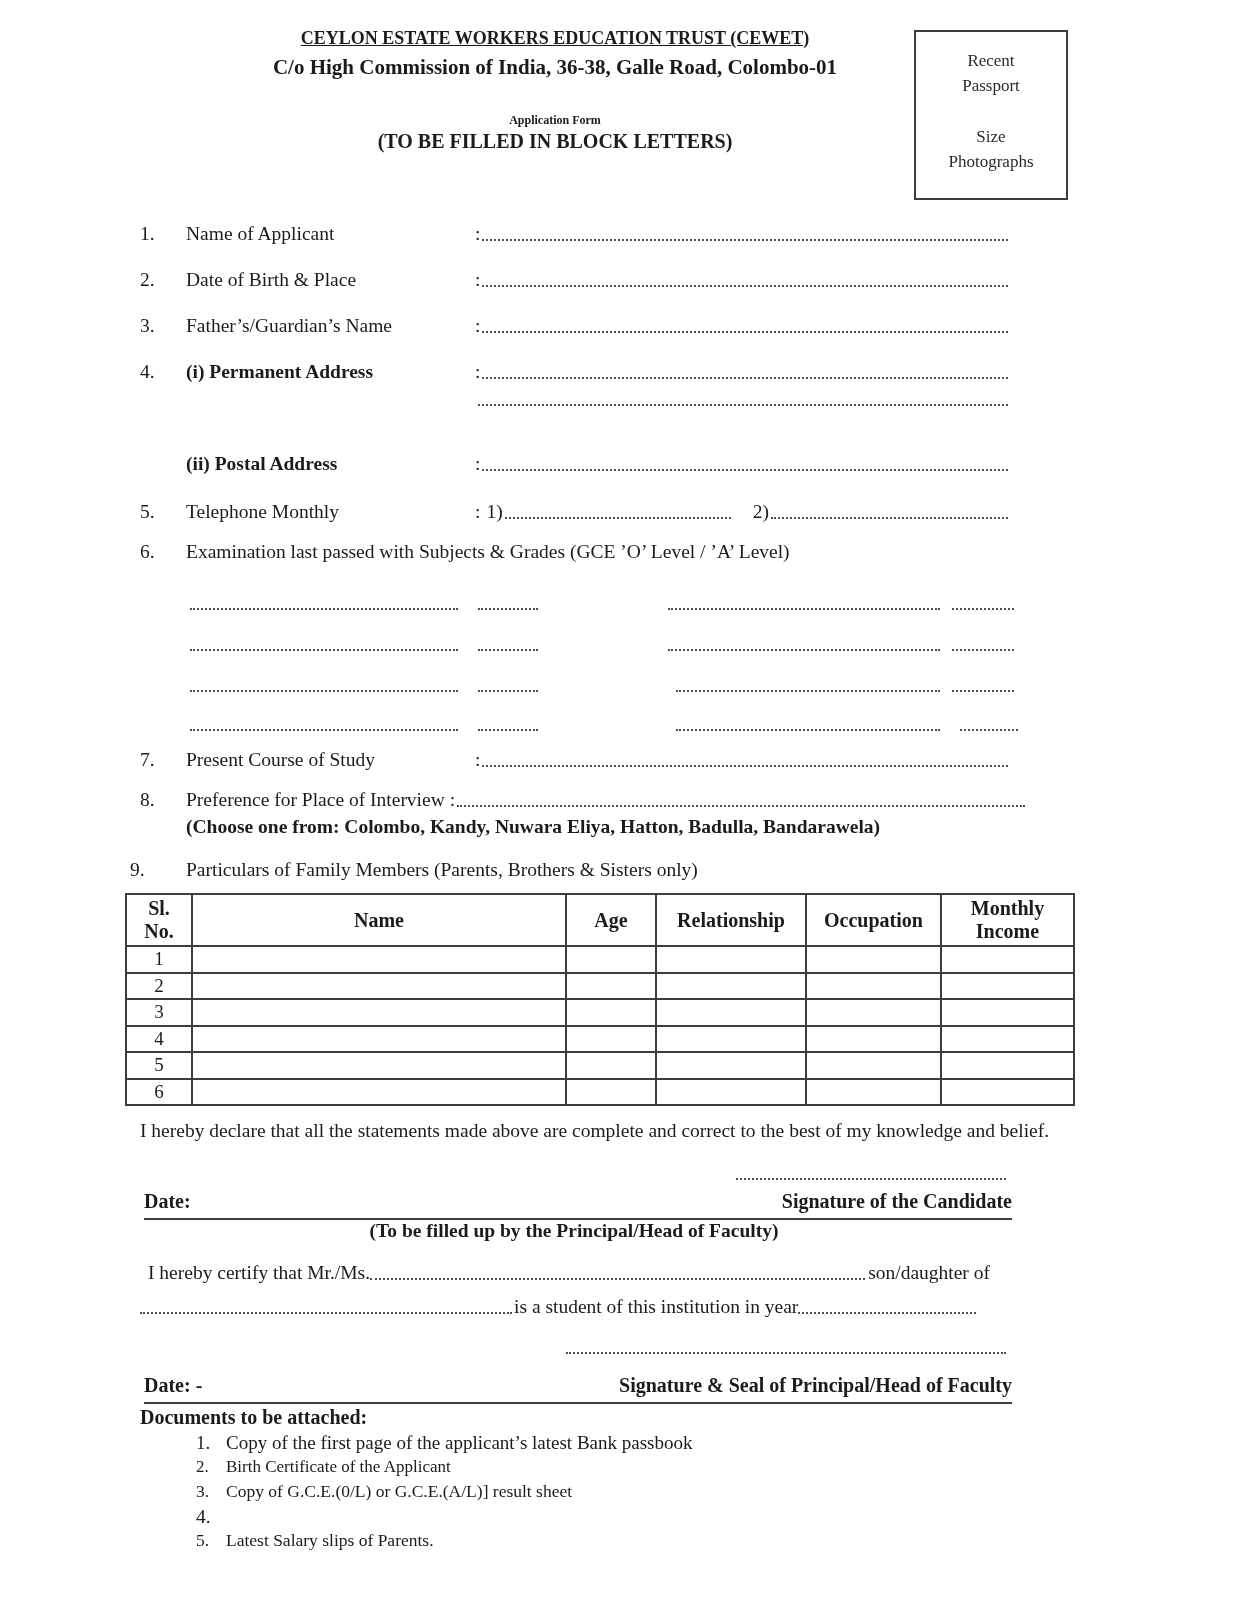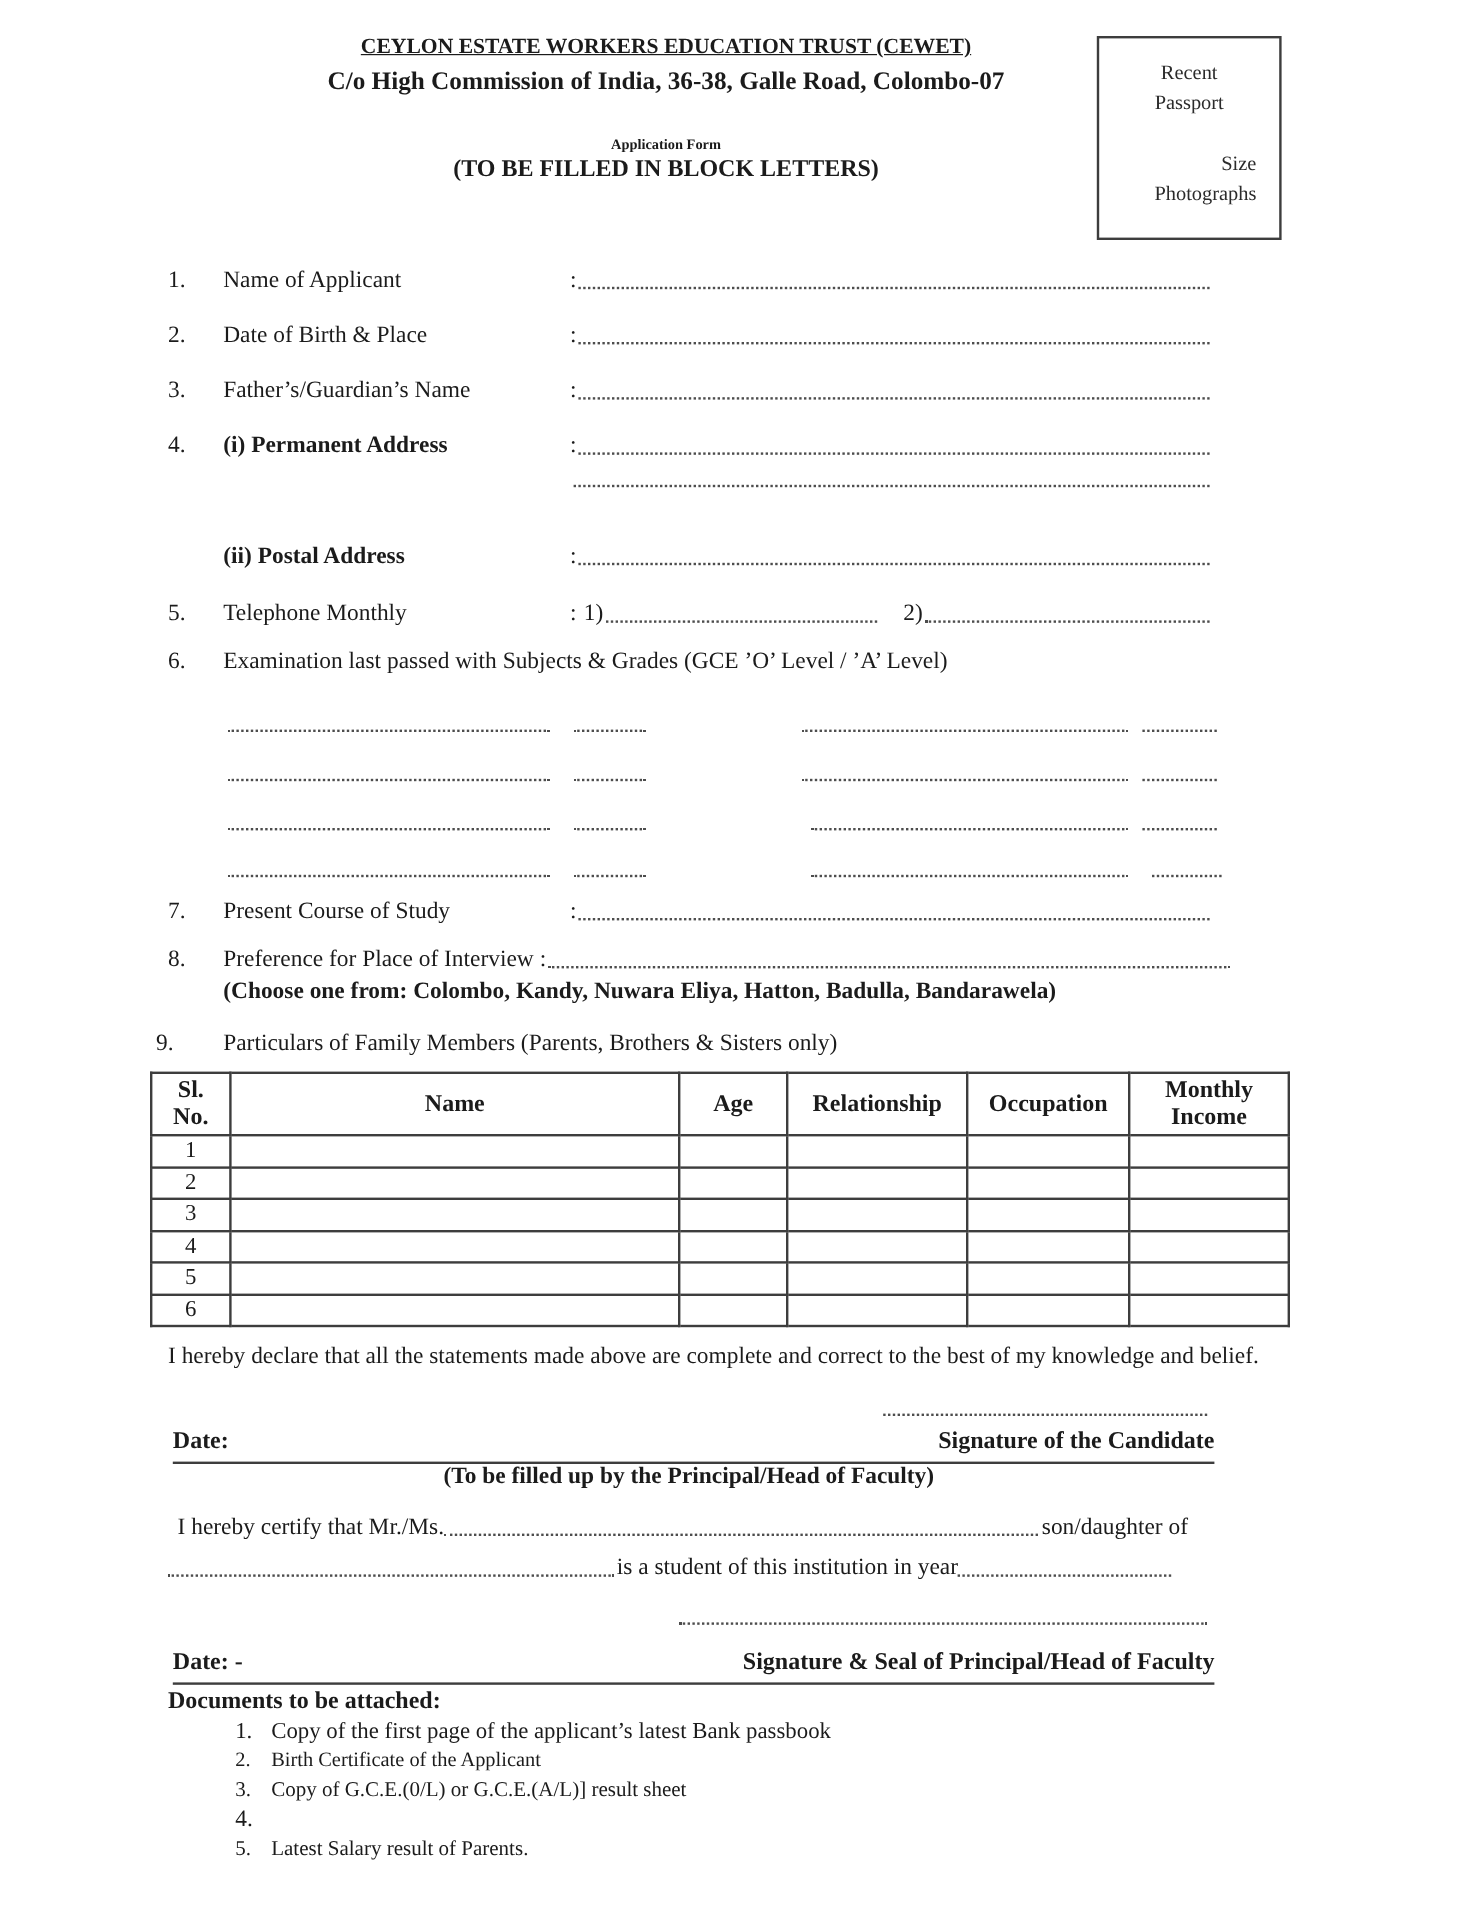--- a/index.html
+++ b/index.html
@@ -11,21 +11,21 @@
   
   .hdr { position:absolute; top:28px; left:140px; width:830px; text-align:center; font-weight:bold; }
   .hdr .org  { font-size:18px; text-decoration:underline; }
   .hdr .addr { font-size:21px; margin-top:6px; }
   .hdr .ftitle { font-size:12px; margin-top:33px;text-align:center; }
   .hdr .fsub { font-size:20px; margin-top:2px; }
   
   .photo { position:absolute; left:914px; top:30px; width:150px; height:166px;
            border:2px solid #3d3d3d; text-align:center; font-size:17px; color:#2b2b2b; }
   .photo .p1 { width:96px;  margin:17px auto 0; line-height:1.45; }
-  .photo .p2 { width:112px; margin:27px auto 12px; line-height:1.45;text-align:right; }
+  .photo .p2 { width:112px; margin:27px auto 12px; line-height:1.45; }
   
   .frow { position:absolute; left:140px; right:228px; display:flex; align-items:flex-end; font-size:19.5px; line-height:1.2; }
   .fnum   { width:46px;  flex:none; }
   .flabel { width:289px; flex:none; }
   .flabel.auto { width:auto; padding-right:5px;text-align:center; }
   .bold { font-weight:bold; }
   .colon { flex:none; padding-right:2px; }
   .dots  { flex:1; border-bottom:2.2px dotted #4d4d4d; margin-bottom:4px; }
   .dots.fix { flex:none; }
   .gap { flex:none; width:18px; }
@@ -55,21 +55,21 @@
   .docitem:nth-of-type(4) { font-size:19.5px; }
   .docitem:nth-of-type(5) { font-size:17.5px; }
 </style>
 </head>
 <body>
 
 <div class="page">
 
   <div class="hdr">
     <div class="org">CEYLON ESTATE WORKERS EDUCATION TRUST (CEWET)</div>
-    <div class="addr">C/o High Commission of India, 36-38, Galle Road, Colombo-07</div>
+    <div class="addr">C/o High Commission of India, 36-38, Galle Road, Colombo-01</div>
     <div class="ftitle">Application Form</div>
     <div class="fsub">(TO BE FILLED IN BLOCK LETTERS)</div>
   </div>
 
   <div class="photo">
     <div class="p1">Recent Passport</div>
     <div class="p2">Size Photographs</div>
   </div>
 
   <div class="frow" style="top:222px">
@@ -277,17 +277,17 @@
     </div>
     <div class="docitem">
       <span class="dnum">3.</span>
       <span class="dtext">Copy of G.C.E.(0/L) or G.C.E.(A/L)] result sheet</span>
     </div>
     <div class="docitem">
       <span class="dnum">4.</span>
     </div>
     <div class="docitem">
       <span class="dnum">5.</span>
-      <span class="dtext">Latest Salary result of Parents.</span>
+      <span class="dtext">Latest Salary slips of Parents.</span>
     </div>
   </div>
 
 </div>
 
 </body></html>

